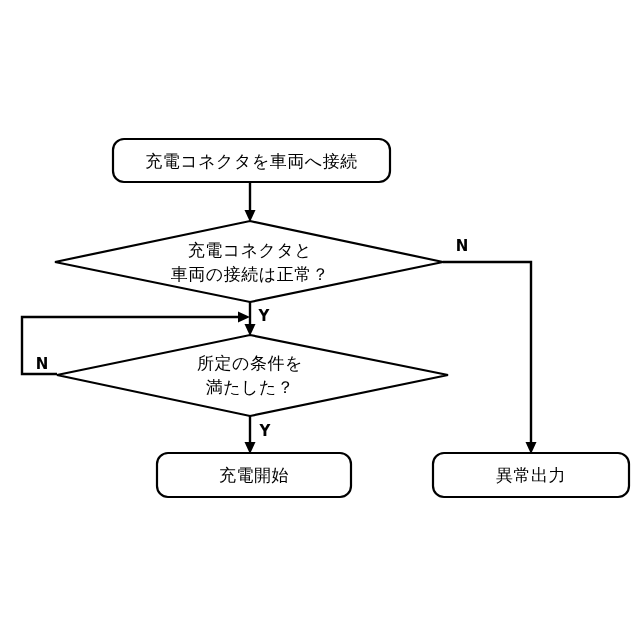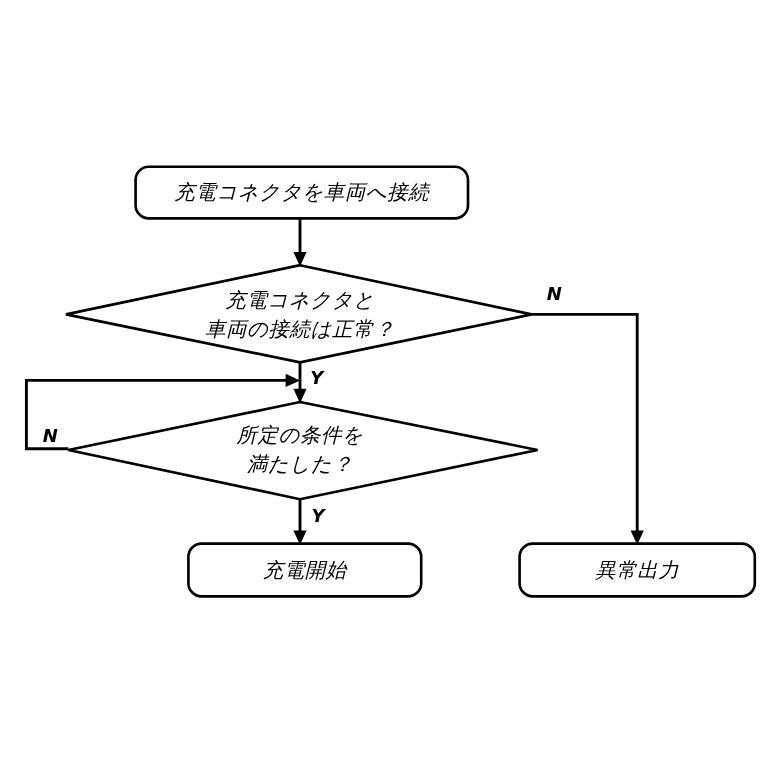--- a/index.html
+++ b/index.html
@@ -7,21 +7,20 @@
     padding: 0;
     background: #ffffff;
   }
   #canvas {
     position: relative;
     width: 640px;
     height: 628px;
     background: #ffffff;
     overflow: hidden;
     font-family: "DejaVu Sans", sans-serif;
-    font-style: italic;
   }
   svg#flow {
     position: absolute;
     left: 0;
     top: 0;
     width: 640px;
     height: 640px;
     display: block;
   }
   .shape-stroke {

